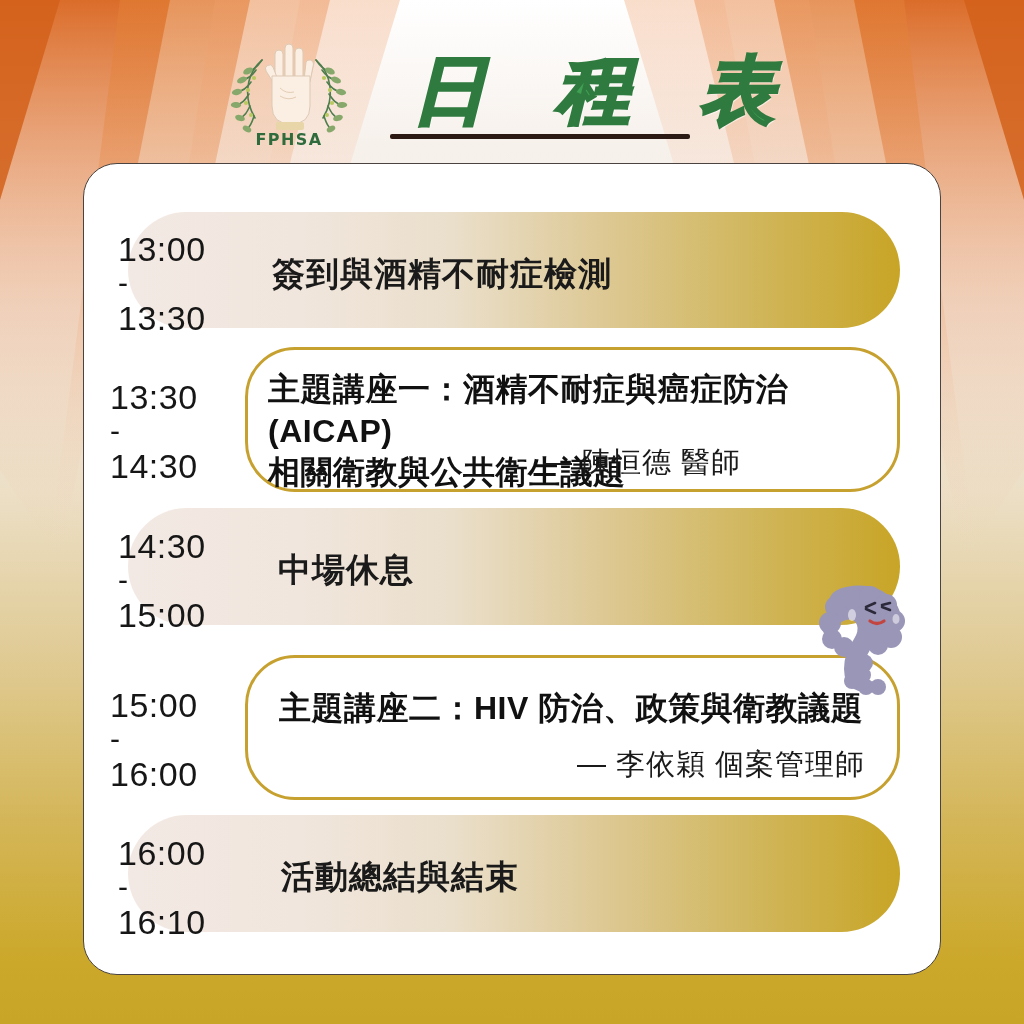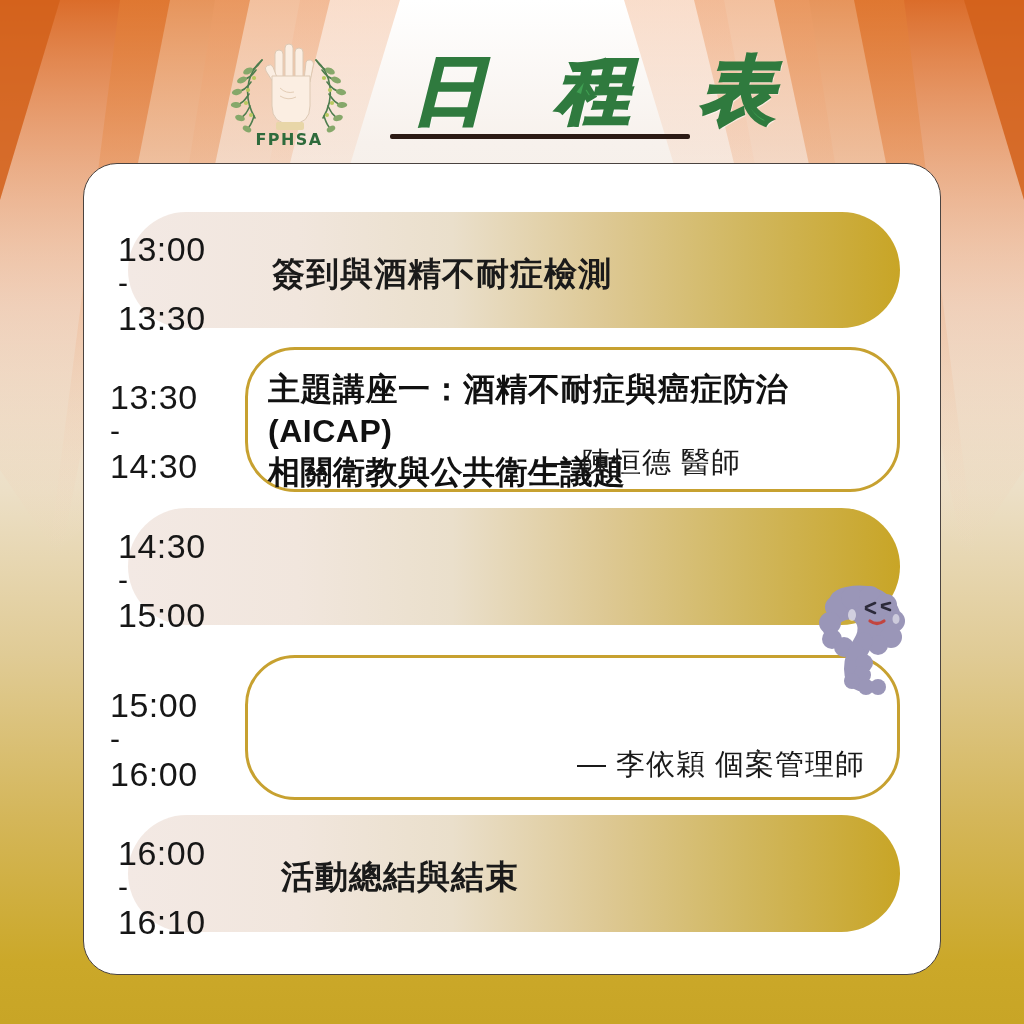--- a/index.html
+++ b/index.html
@@ -414,29 +414,31 @@
       </div>
     </div>
 
     <div class="row" id="row-3">
       <div class="pill filled"></div>
       <div class="time">
         <span>14:30</span>
         <span class="dash">-</span>
         <span>15:00</span>
       </div>
+      <div class="content plain">中場休息</div>
     </div>
 
     <div class="row" id="row-4">
       <div class="pill outlined"></div>
       <div class="time">
         <span>15:00</span>
         <span class="dash">-</span>
         <span>16:00</span>
       </div>
+      <div class="content lecture">主題講座二：HIV 防治、政策與衛教議題</div>
       <div class="speaker speaker-line">— 李依穎 個案管理師</div>
 
     </div>
 
     <div class="row" id="row-5">
       <div class="pill filled"></div>
       <div class="time">
         <span>16:00</span>
         <span class="dash">-</span>
         <span>16:10</span>

